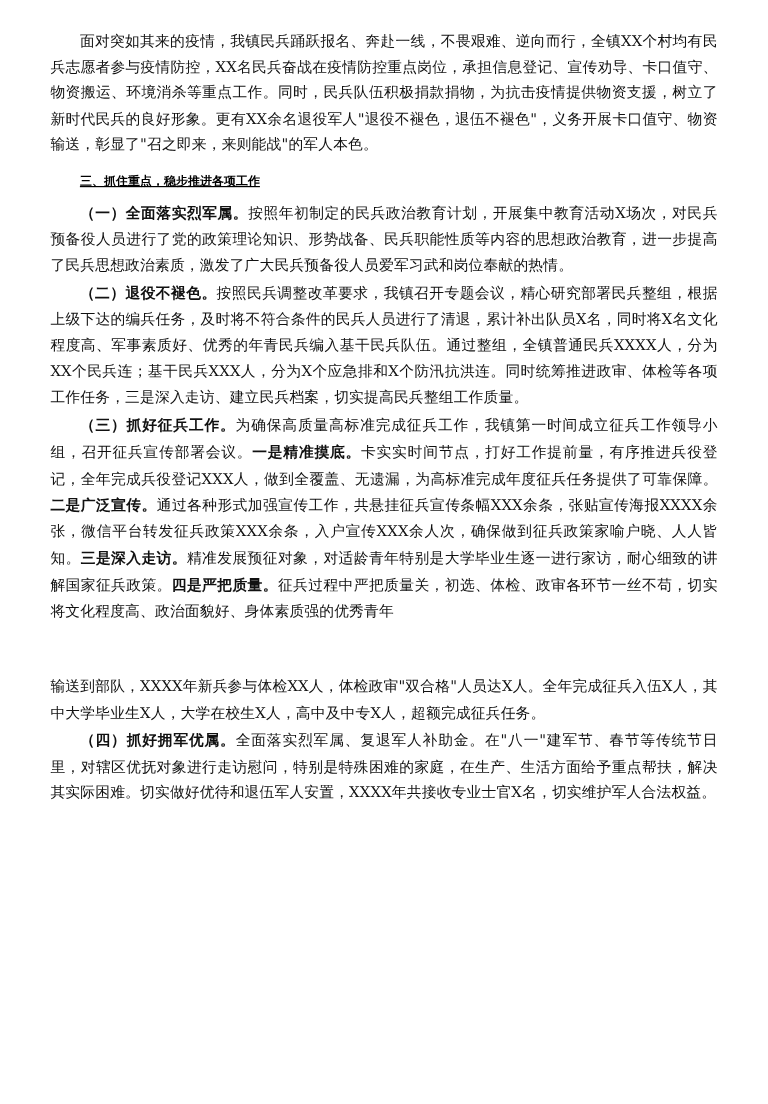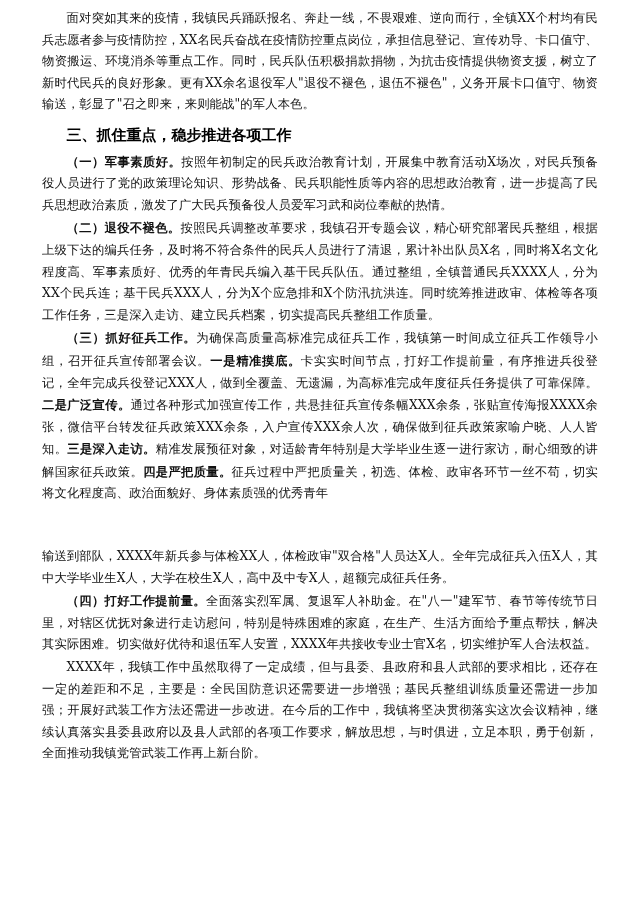--- a/index.html
+++ b/index.html
@@ -17,43 +17,44 @@
   .page {
     position: relative;
     width: 640px;
     height: 920px;
     padding: 0;
     box-sizing: border-box;
   }
   .body-col {
     position: absolute;
     left: 42px;
-    top: 8px;
+    top: 24px;
     width: 556px;
   }
   p.para {
     margin: 0 0 1px 0;
     font-size: 12.3px;
     line-height: 21.6px;
     text-align: justify;
     text-justify: inter-ideograph;
     letter-spacing: 0.15px;
     font-family: "DejaVu Serif", "Liberation Serif", serif;
     color: #111;
   }
   p.indent {
     text-indent: 24.6px;
   }
   p.heading {
     margin: 9px 0 4px 0;
-    font-size: 15px;
+    font-size: 10px;
     line-height: 21.6px;
     font-weight: bold;
     text-indent: 24.6px;
     font-family: "DejaVu Serif", "Liberation Serif", serif;
+    text-decoration: underline;
   }
   .b {
     font-weight: bold;
   }
   .mid-gap {
     height: 40px;
   }
 </style>
 </head>
 <body>
@@ -63,39 +64,36 @@
 
     <p class="para indent">
       <span>面对突如其来的疫情，我镇民兵踊跃报名、奔赴一线，不畏艰难、逆向而行，全镇XX个村均有民兵志愿者参与疫情防控，XX名民兵奋战在疫情防控重点岗位，承担信息登记、宣传劝导、卡口值守、物资搬运、环境消杀等重点工作。同时，民兵队伍积极捐款捐物，为抗击疫情提供物资支援，树立了新时代民兵的良好形象。更有XX余名退役军人"退役不褪色，退伍不褪色"，义务开展卡口值守、物资输送，彰显了"召之即来，来则能战"的军人本色。</span>
     </p>
 
     <p class="heading">
       <span>三、抓住重点，稳步推进各项工作</span>
     </p>
 
     <p class="para indent">
-      <span class="b">（一）军事素质好。</span><span>按照年初制定的民兵政治教育计划，开展集中教育活动X场次，对民兵预备役人员进行了党的政策理论知识、形势战备、民兵职能性质等内容的思想政治教育，进一步提高了民兵思想政治素质，激发了广大民兵预备役人员爱军习武和岗位奉献的热情。</span>
+      <span class="b">（一）全面落实烈军属。</span><span>按照年初制定的民兵政治教育计划，开展集中教育活动X场次，对民兵预备役人员进行了党的政策理论知识、形势战备、民兵职能性质等内容的思想政治教育，进一步提高了民兵思想政治素质，激发了广大民兵预备役人员爱军习武和岗位奉献的热情。</span>
     </p>
 
     <p class="para indent">
       <span class="b">（二）退役不褪色。</span><span>按照民兵调整改革要求，我镇召开专题会议，精心研究部署民兵整组，根据上级下达的编兵任务，及时将不符合条件的民兵人员进行了清退，累计补出队员X名，同时将X名文化程度高、军事素质好、优秀的年青民兵编入基干民兵队伍。通过整组，全镇普通民兵XXXX人，分为XX个民兵连；基干民兵XXX人，分为X个应急排和X个防汛抗洪连。同时统筹推进政审、体检等各项工作任务，三是深入走访、建立民兵档案，切实提高民兵整组工作质量。</span>
     </p>
 
     <p class="para indent">
       <span class="b">（三）抓好征兵工作。</span><span>为确保高质量高标准完成征兵工作，我镇第一时间成立征兵工作领导小组，召开征兵宣传部署会议。</span><span class="b">一是精准摸底。</span><span>卡实实时间节点，打好工作提前量，有序推进兵役登记，全年完成兵役登记XXX人，做到全覆盖、无遗漏，为高标准完成年度征兵任务提供了可靠保障。</span><span class="b">二是广泛宣传。</span><span>通过各种形式加强宣传工作，共悬挂征兵宣传条幅XXX余条，张贴宣传海报XXXX余张，微信平台转发征兵政策XXX余条，入户宣传XXX余人次，确保做到征兵政策家喻户晓、人人皆知。</span><span class="b">三是深入走访。</span><span>精准发展预征对象，对适龄青年特别是大学毕业生逐一进行家访，耐心细致的讲解国家征兵政策。</span><span class="b">四是严把质量。</span><span>征兵过程中严把质量关，初选、体检、政审各环节一丝不苟，切实将文化程度高、政治面貌好、身体素质强的优秀青年</span>
     </p>
 
     <div class="mid-gap"></div>
 
     <p class="para">
       <span>输送到部队，XXXX年新兵参与体检XX人，体检政审"双合格"人员达X人。全年完成征兵入伍X人，其中大学毕业生X人，大学在校生X人，高中及中专X人，超额完成征兵任务。</span>
     </p>
 
     <p class="para indent">
-      <span class="b">（四）打好工作提前量。</span><span>全面落实烈军属、复退军人补助金。在"八一"建军节、春节等传统节日里，对辖区优抚对象进行走访慰问，特别是特殊困难的家庭，在生产、生活方面给予重点帮扶，解决其实际困难。切实做好优待和退伍军人安置，XXXX年共接收专业士官X名，切实维护军人合法权益。</span>
+      <span class="b">（四）抓好拥军优属。</span><span>全面落实烈军属、复退军人补助金。在"八一"建军节、春节等传统节日里，对辖区优抚对象进行走访慰问，特别是特殊困难的家庭，在生产、生活方面给予重点帮扶，解决其实际困难。切实做好优待和退伍军人安置，XXXX年共接收专业士官X名，切实维护军人合法权益。</span>
     </p>
 
-    <p class="para indent">
-      <span>XXXX年，我镇工作中虽然取得了一定成绩，但与县委、县政府和县人武部的要求相比，还存在一定的差距和不足，主要是：全民国防意识还需要进一步增强；基民兵整组训练质量还需进一步加强；开展好武装工作方法还需进一步改进。在今后的工作中，我镇将坚决贯彻落实这次会议精神，继续认真落实县委县政府以及县人武部的各项工作要求，解放思想，与时俱进，立足本职，勇于创新，全面推动我镇党管武装工作再上新台阶。</span>
-    </p>
 
   </div>
 </div>
 
 </body></html>

